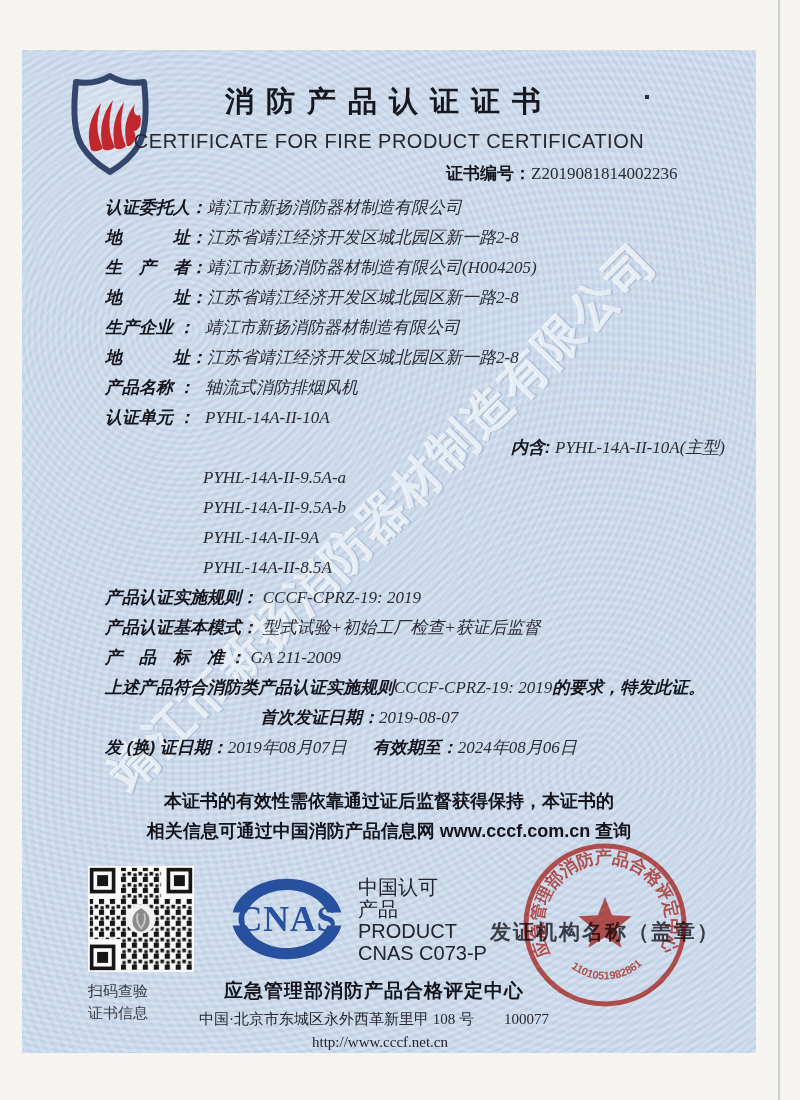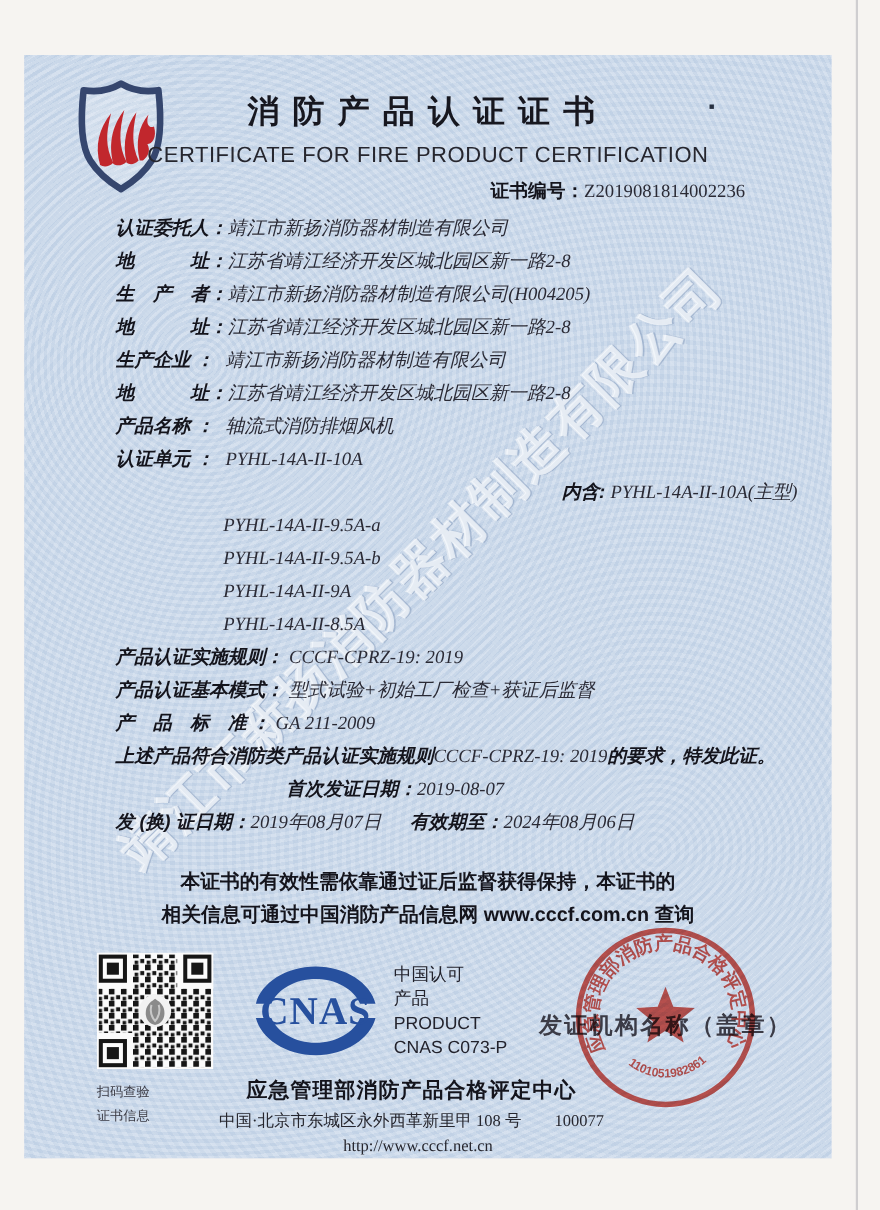--- a/index.html
+++ b/index.html
@@ -61,23 +61,23 @@
   .row.cont { padding-left:98px; }
   .row.first-issue { padding-left:155px; }
   .gap { display:inline-block; width:26px; }
   .statement { font-weight:bold; color:#14141c; line-height:30px; }
   .statement .code { font-family:"Liberation Serif", serif; font-weight:normal; color:#2a2a35; }
   .notice {
     position:absolute; left:0; right:0; top:736px; text-align:center;
     font-size:18px; font-weight:bold; line-height:30px; color:#14141c;
   }
   .qr-block { position:absolute; left:66px; top:816px; width:120px; }
-  .qr-caption { margin-top:4px; font-size:12px; line-height:22px; color:#3a3a44; font-family:"Liberation Serif", serif; }
+  .qr-caption { margin-top:4px; font-size:15px; line-height:22px; color:#3a3a44; font-family:"Liberation Serif", serif; }
   .cnas-logo { position:absolute; left:203px; top:824px; }
-  .cnas-text { position:absolute; left:336px; top:826px; font-size:16px; line-height:22px; color:#22222c; }
+  .cnas-text { position:absolute; left:336px; top:826px; font-size:20px; line-height:22px; color:#22222c; }
   .stamp-hint {
     position:absolute; left:468px; top:868px; font-size:21px; letter-spacing:2px;
     font-family:"Liberation Serif", serif; color:#3b3b46;font-weight:bold;
   }
   .seal { position:absolute; left:498px; top:790px; opacity:.84; mix-blend-mode:multiply; }
   .org-line {
     position:absolute; left:0; right:30px; top:928px; text-align:center;
     font-size:19px; font-weight:bold; letter-spacing:1px; color:#14141c;
   }
   .addr-line {

